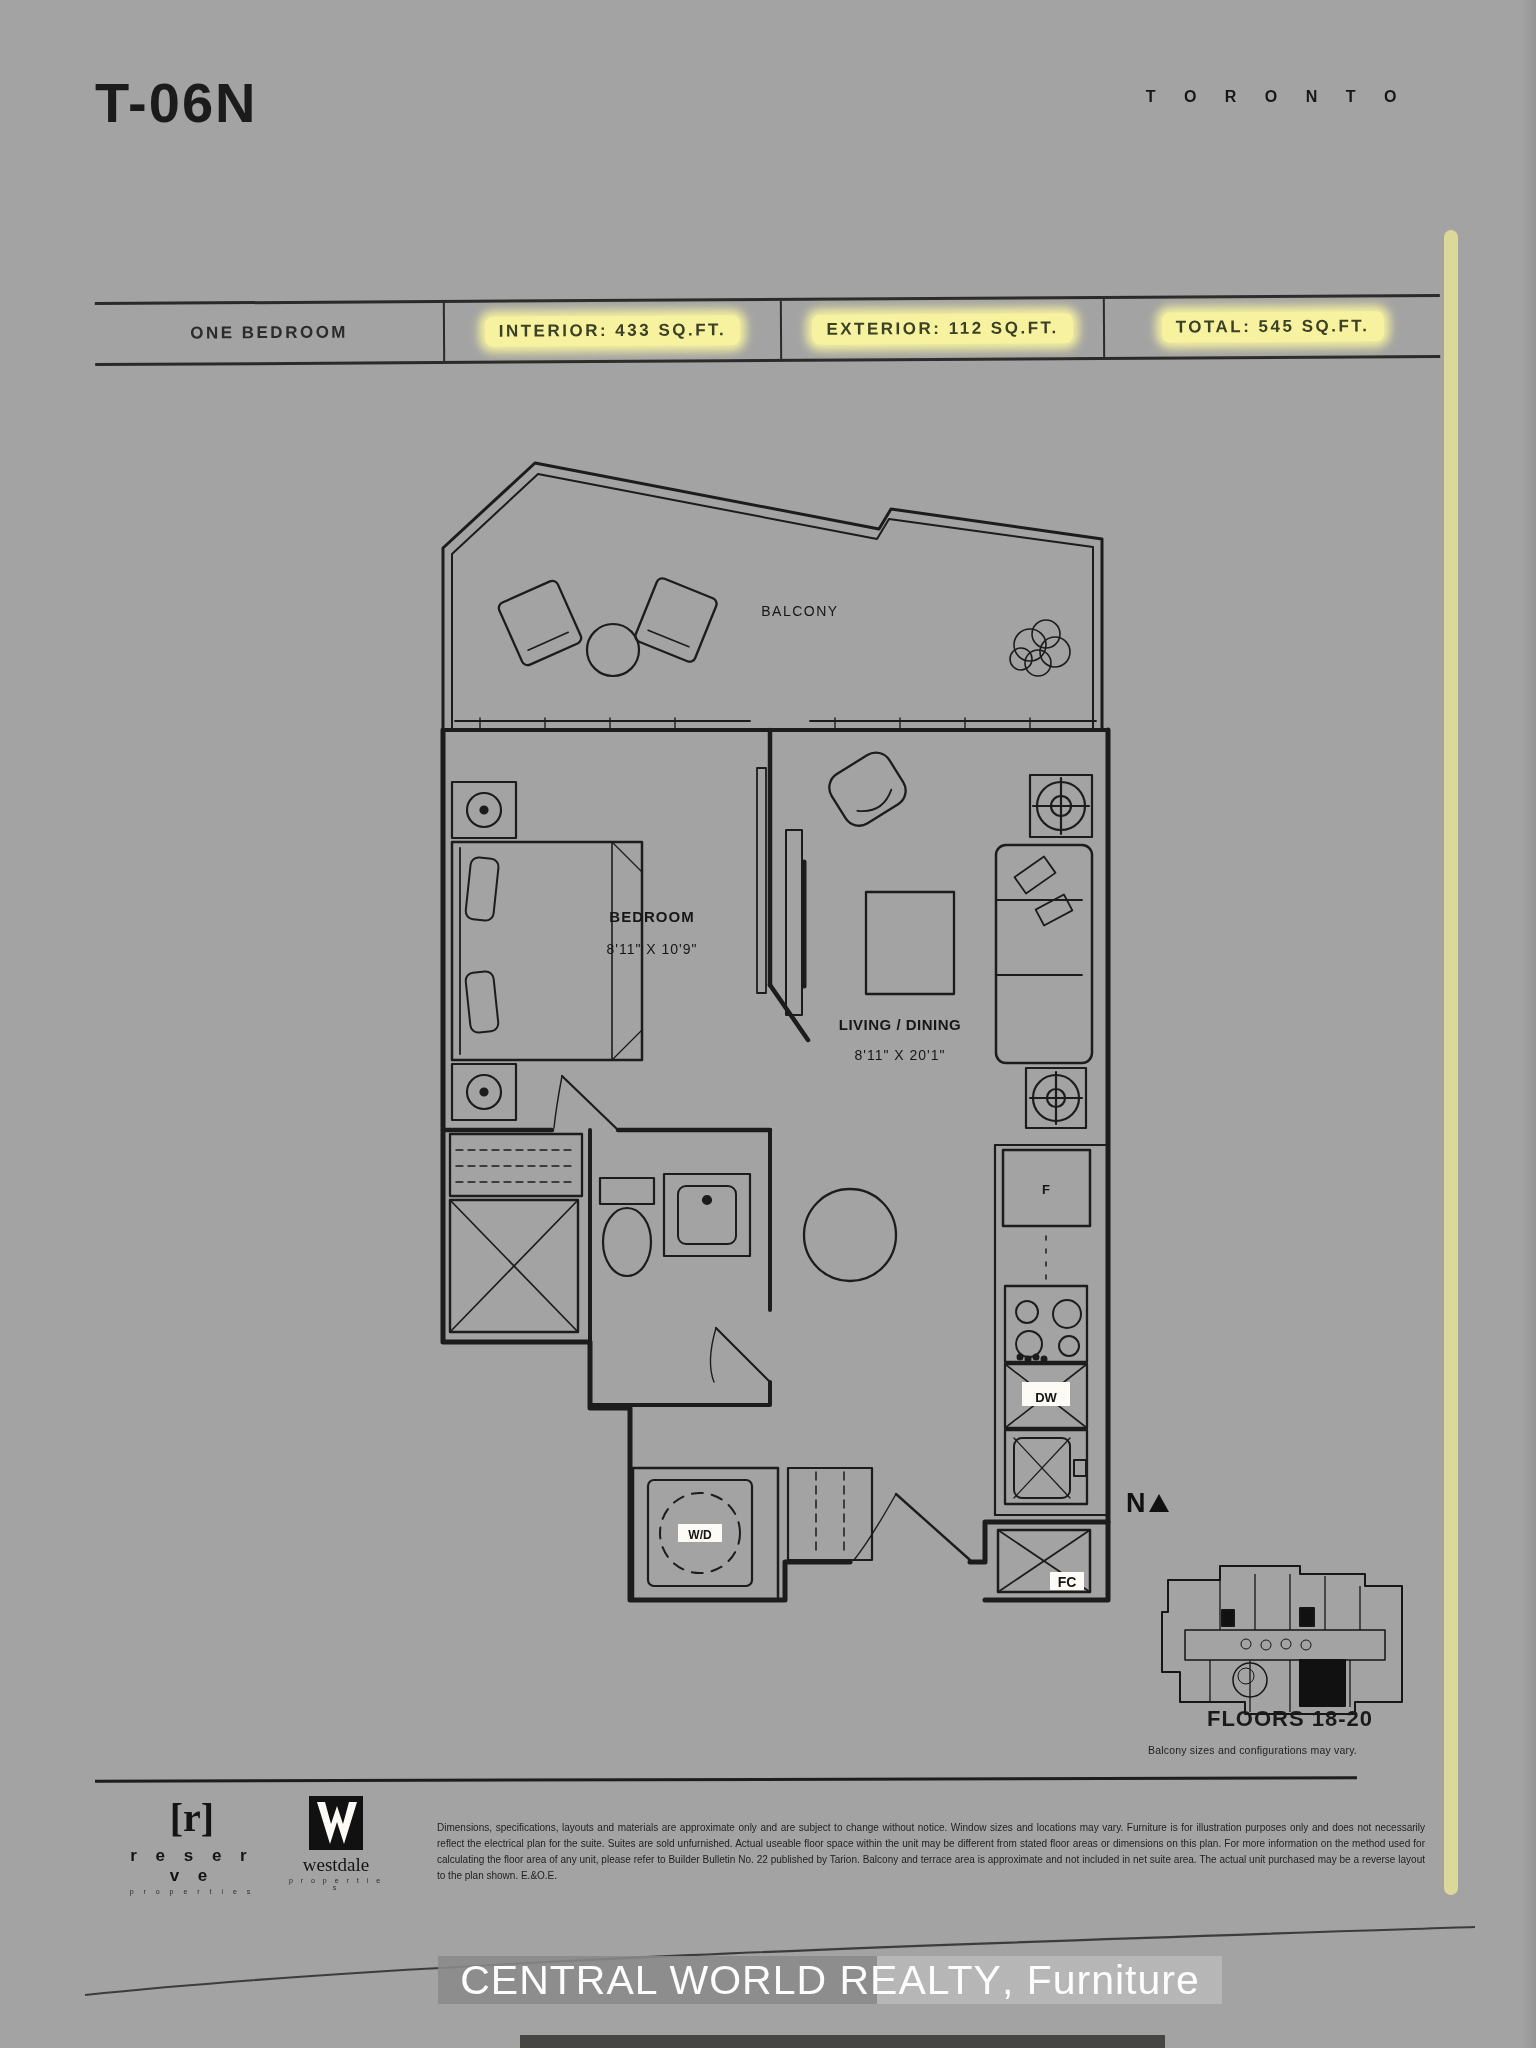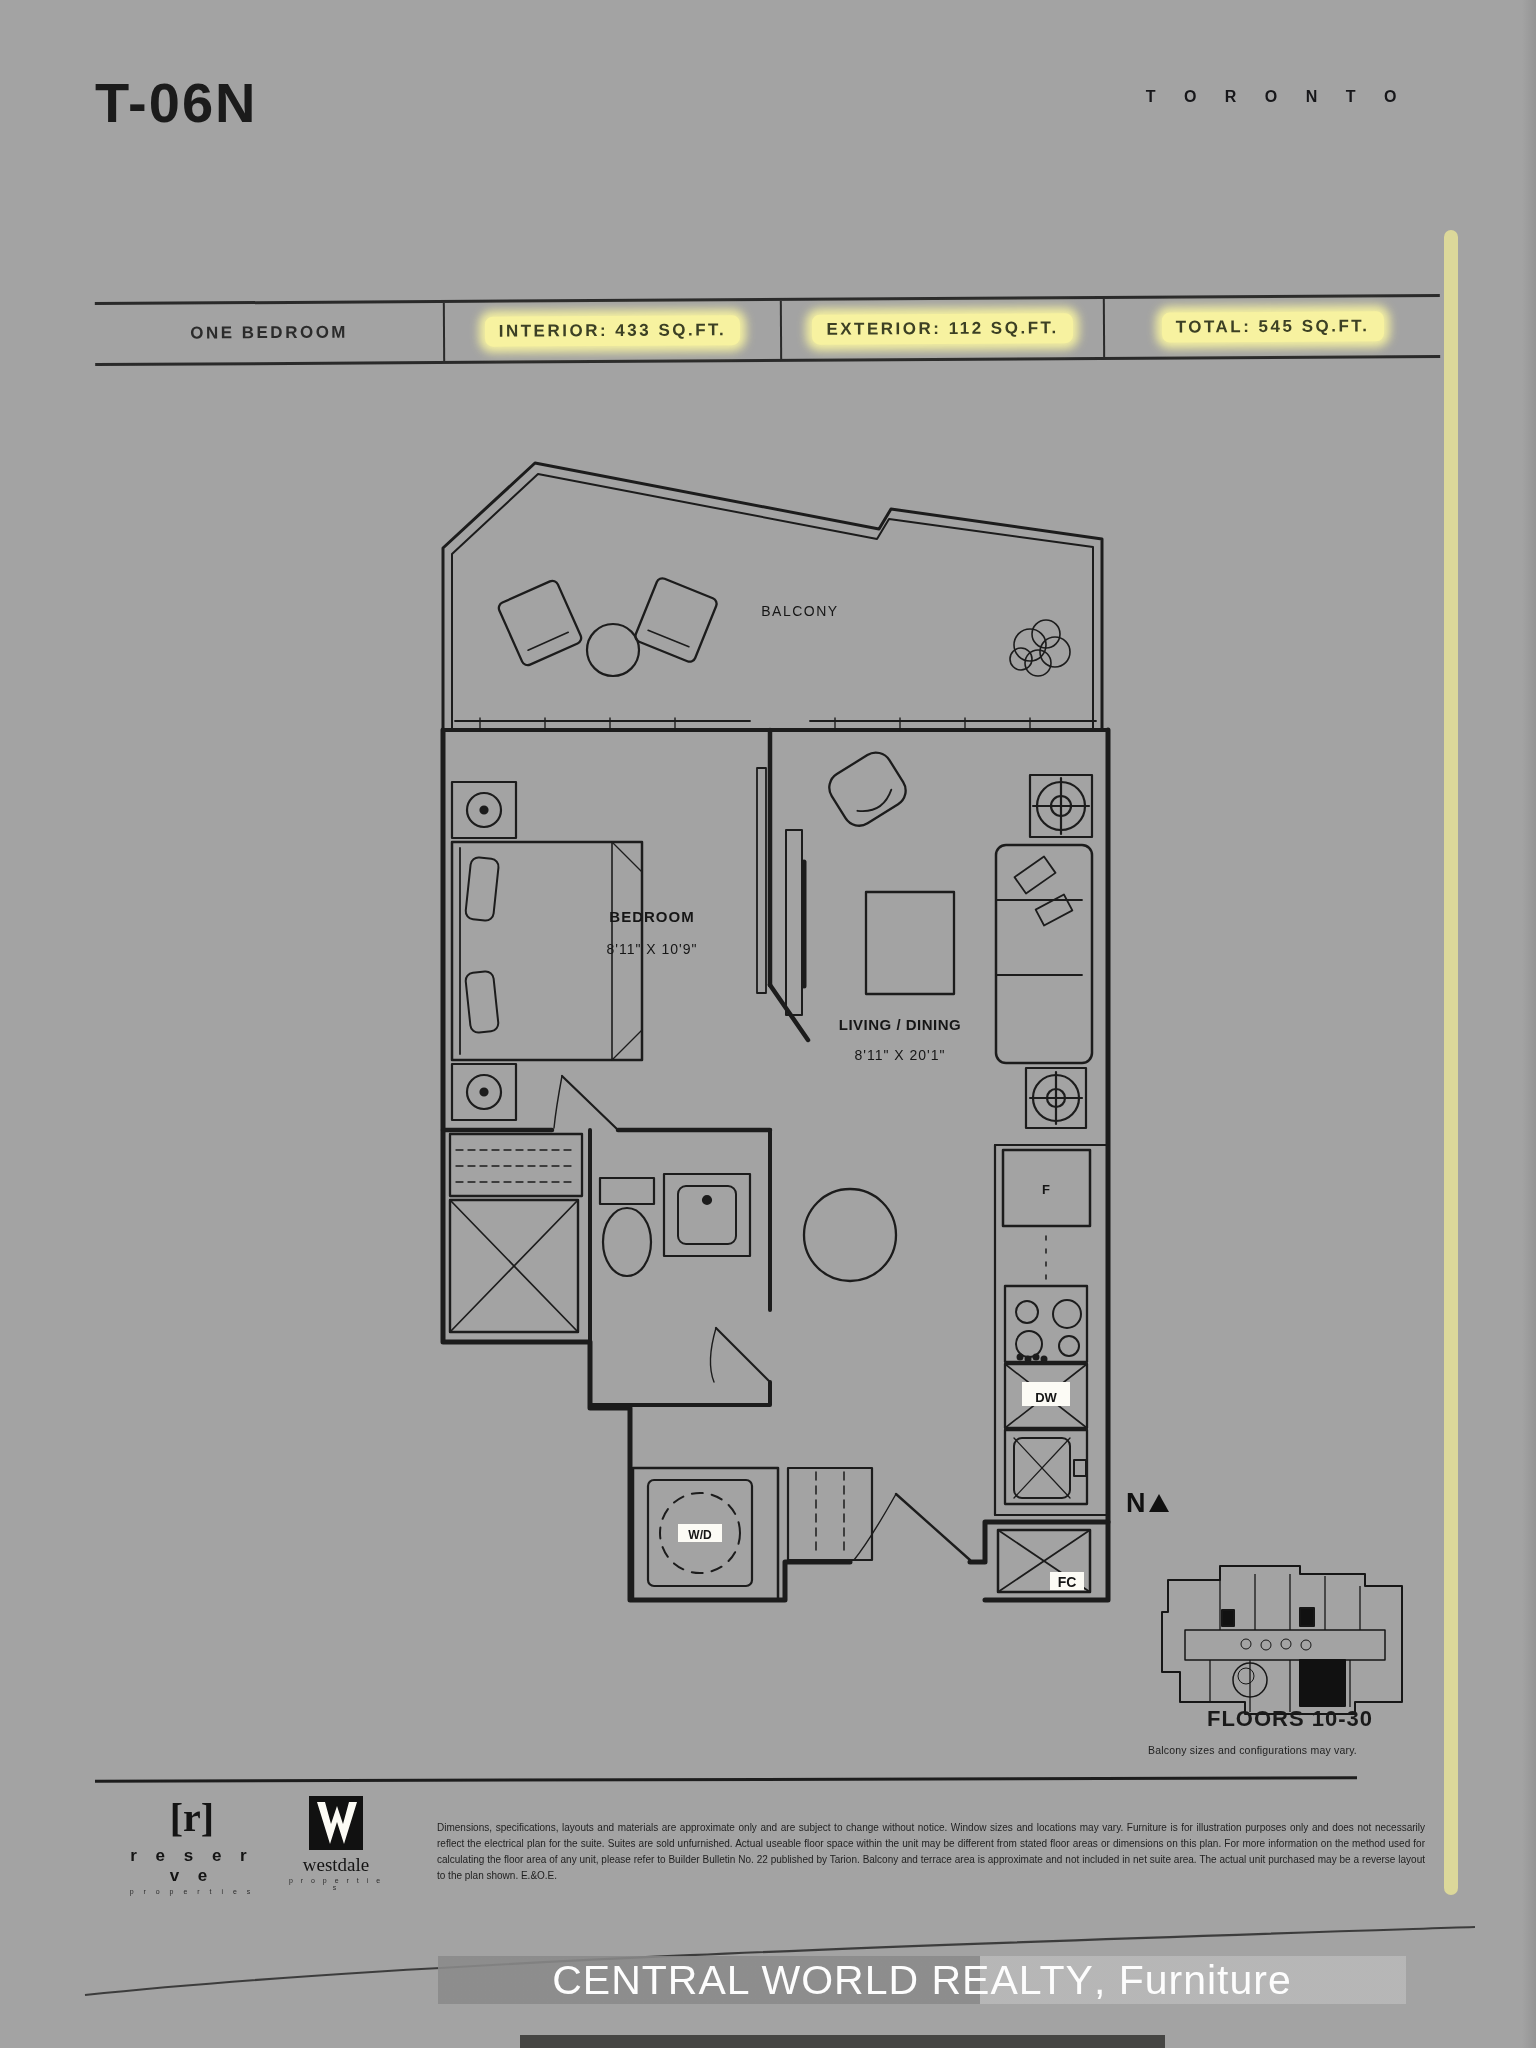--- a/index.html
+++ b/index.html
@@ -51,21 +51,21 @@
   .logo-westdale .sub{font-size:7px;letter-spacing:3px;margin-top:1px;opacity:.85;}
   .disclaimer{position:absolute;left:437px;top:1820px;width:988px;font-size:10px;
               line-height:1.6;color:#1e1e1e;text-align:justify;}
 
   
   .ystrip{position:absolute;left:1444px;top:230px;width:14px;height:1665px;
           background:rgba(244,238,150,.7);border-radius:7px;}
   .page-edge{position:absolute;left:1522px;top:0;width:14px;height:2048px;
              background:linear-gradient(to right,rgba(0,0,0,0),rgba(110,110,110,.28));}
   .scanline{position:absolute;left:0;top:1915px;}
-  .watermark{position:absolute;left:438px;top:1956px;width:968px;height:48px;display:flex;
+  .watermark{position:absolute;left:438px;top:1956px;width:784px;height:48px;display:flex;
              align-items:center;justify-content:center;
              background:linear-gradient(90deg,rgba(138,138,138,.88) 0%,rgba(138,138,138,.88) 56%,
                         rgba(190,190,190,.72) 56%,rgba(190,190,190,.72) 100%);text-align:right;}
   .watermark span{color:#fdfdfd;font-size:41px;letter-spacing:1px;white-space:pre;}
   .botbar{position:absolute;left:520px;top:2035px;width:645px;height:13px;background:#454543;}
 </style>
 </head>
 <body>
 
 <div class="page">
@@ -338,21 +338,21 @@
           <circle cx="136" cy="92" r="5"></circle>
           <circle cx="156" cy="93" r="5"></circle>
       </g>
       <circle cx="100" cy="128" r="17" stroke-width="1.5"></circle>
       <circle cx="96" cy="124" r="8" stroke-width="1"></circle>
       <rect x="150" y="108" width="45" height="46" fill="#111" stroke="#111"></rect>
       <rect x="72" y="58" width="12" height="16" fill="#111"></rect>
       <rect x="150" y="56" width="14" height="18" fill="#111"></rect>
     </g>
   </svg>
-  <div class="floors">FLOORS 10-30</div>
+  <div class="floors">FLOORS 18-20</div>
   <div class="kp-note">Balcony sizes and configurations may vary.</div>
 
   <div class="footrule"></div>
   <div class="logo-reserve">
     <div class="mark">[r]</div>
     <div class="nm">r e s e r v e</div>
     <div class="sub">p r o p e r t i e s</div>
   </div>
   <div class="logo-westdale">
     <svg width="54" height="54" viewBox="0 0 54 54">

